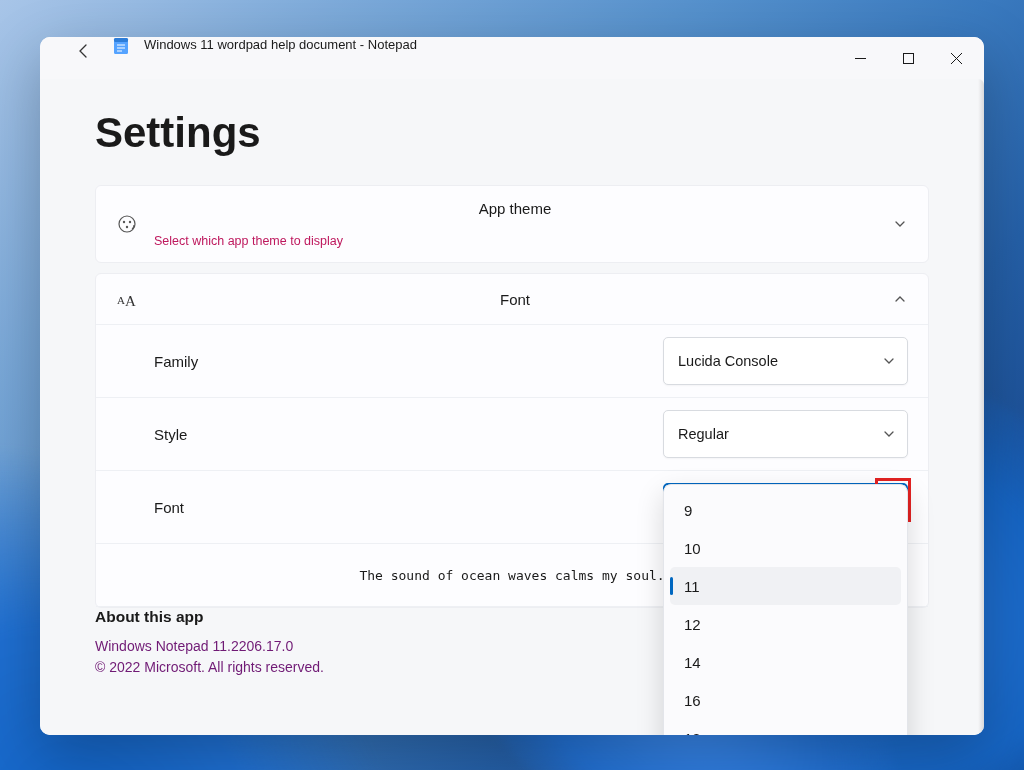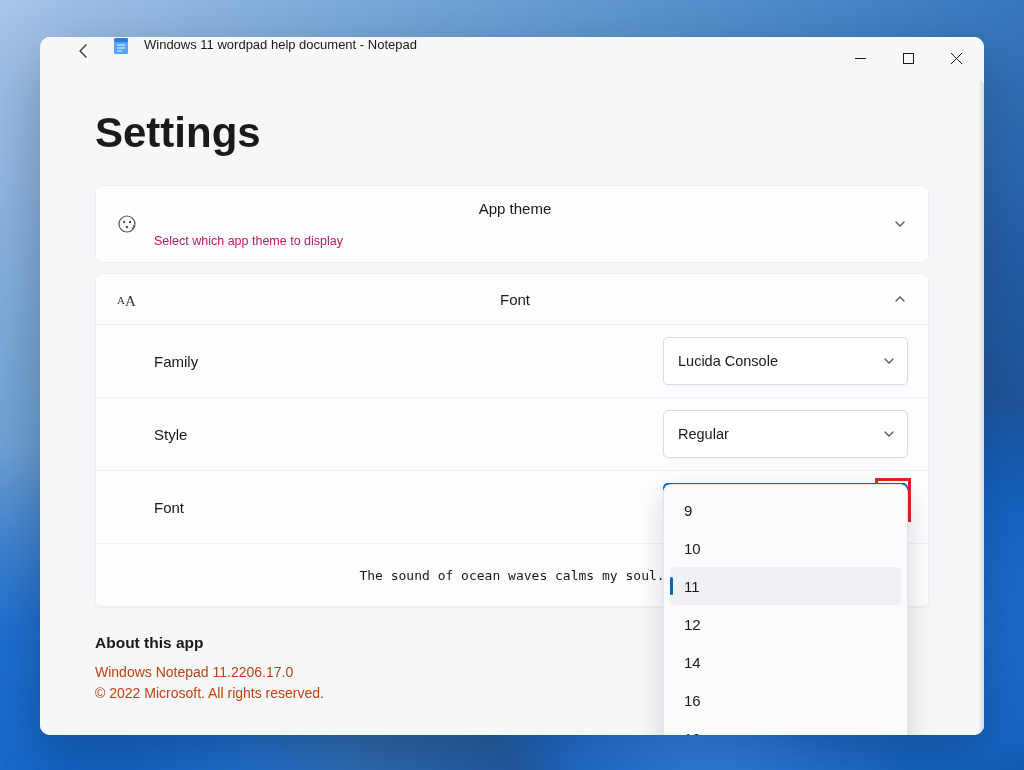--- a/index.html
+++ b/index.html
@@ -195,23 +195,23 @@
       text-align: center;
       padding: 22px 0;
       border-bottom: 1px solid #eef0f4;
     }
     .preview-text {
       font-family: "Lucida Console", monospace;
       font-size: 13px;
       color: #1a1a1a;
     }
 
-    .about-sec { margin-top: 26px; }
+    .about-sec { }
     .about-title { font-size: 15.5px; font-weight: 600; color: #1a1a1a; margin-bottom: 10px; }
-    .about-line { font-size: 14px; color: #c2410c; line-height: 1.5; }
+    .about-line { font-size: 14px; color: #701a75; line-height: 1.5; }
   </style>
 </head>
 <body>
 
 <div class="swirl swirl1"></div>
 <div class="swirl swirl2"></div>
 <div class="swirl swirl3"></div>
 
 <div class="window">
 

